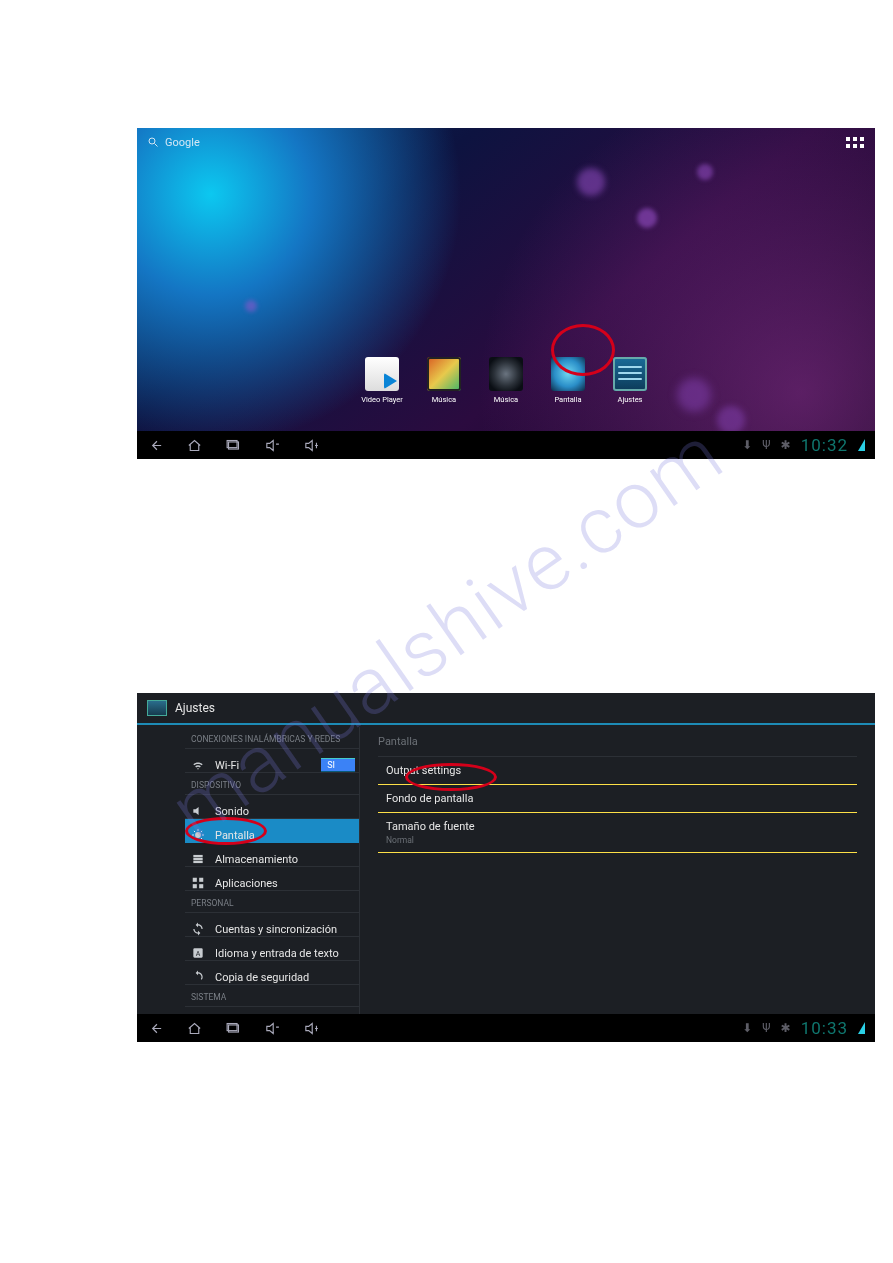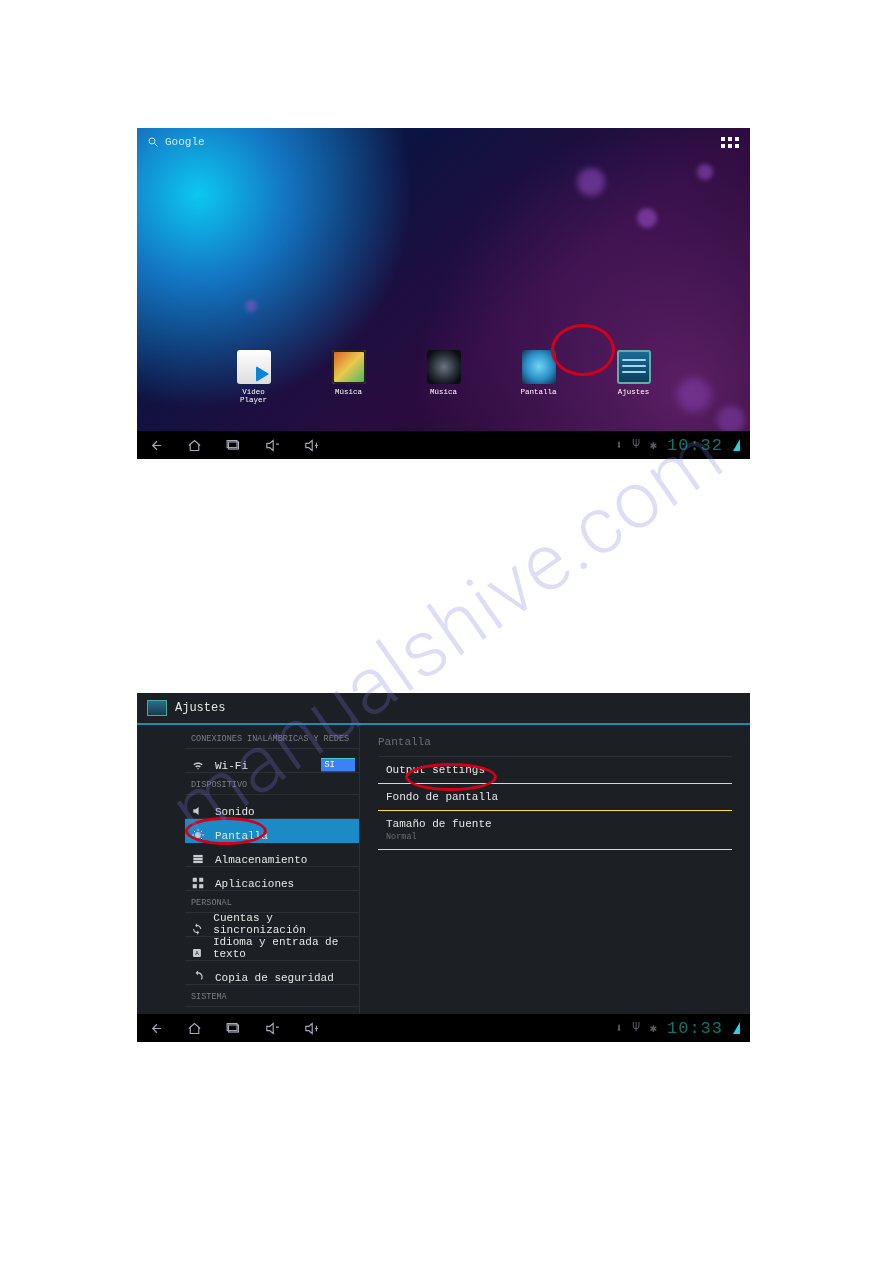--- a/index.html
+++ b/index.html
@@ -1,33 +1,33 @@
 <!DOCTYPE html>
 <html><head>
 <meta charset="utf-8">
 <style>
   * { margin:0; padding:0; box-sizing:border-box; }
   body { background:#fff; font-family:"Roboto","Helvetica Neue",Arial,sans-serif; width:893px; height:1263px; position:relative; }
   .watermark { position:absolute; top:50%; left:50%; transform:translate(-50%,-50%) rotate(-35deg); font-size:80px; color:rgba(120,120,220,0.25); font-weight:300; pointer-events:none; z-index:5; white-space:nowrap; letter-spacing:2px;}
   
-  .shot { position:absolute; left:137px; width:613px; overflow:hidden; background:#000;font-family:Liberation Mono, monospace; }
+  .shot { position:absolute; left:137px; width:738px; overflow:hidden; background:#000; }
   .shot1 { top:128px; height:331px; }
   .shot2 { top:693px; height:349px; }
   
   .home-bg { position:absolute; inset:0; background:
      radial-gradient(circle at 10% 20%, #0cc8f0 0%, #1476c4 14%, transparent 35%),
      radial-gradient(circle at 90% 80%, rgba(170,60,170,0.45) 0%, transparent 45%),
      linear-gradient(140deg,#032d5a 0%,#0d1340 30%,#2b0b3f 60%,#120520 100%); }
   .bokeh { position:absolute; border-radius:50%; }
   .home-top { position:absolute; top:0; left:0; right:0; height:28px; display:flex; align-items:center; justify-content:space-between; padding:0 10px; color:#e8f0f8; font-size:11px;}
   .search-pill { display:flex; align-items:center; gap:6px; opacity:.9;}
   .search-pill svg{width:12px;height:12px;}
   .apps-btn { width:20px; height:20px; display:grid; grid-template-columns:repeat(3,4px); grid-template-rows:repeat(2,4px); column-gap:3px; row-gap:3px; align-content:center; justify-content:center;}
   .apps-btn span{background:#fff;}
-  .dock { position:absolute; bottom:55px; left:0; right:0; display:flex; justify-content:center; gap:47px;}
+  .dock { position:absolute; bottom:55px; left:0; right:0; display:flex; justify-content:center; gap:14px;}
   .app { width:48px; text-align:center; color:#fff; font-size:7.5px; }
   .app .ic { width:34px; height:34px; margin:0 auto 4px; border-radius:3px; position:relative; }
   .ic-vp { background:linear-gradient(#fff,#ddd);}
   .ic-vp::after{content:"";position:absolute;right:2px;bottom:2px;border-left:13px solid #0a84d6;border-top:8px solid transparent;border-bottom:8px solid transparent;border-radius:2px;}
   .ic-gal{background:linear-gradient(135deg,#d85a22,#e8c94c,#3cb46a);box-shadow:inset 0 0 0 2px #222;}
   .ic-mus{background:radial-gradient(circle at 50% 50%,#6a7480 0%,#2a3038 50%,#0a0e14 80%);border-radius:50%;}
   .ic-nav{background:radial-gradient(circle at 50% 48%,#6fd6f0 0%,#2a8ec8 55%,#0c2a46 100%);border-radius:50%;}
   .ic-set{background:linear-gradient(#1a6d9a,#0d3b59);box-shadow:inset 0 0 0 2px #6aa;}
   .ic-set::before{content:"";position:absolute;left:5px;top:9px;width:24px;height:2px;background:#9fd8ee;border-radius:1px;box-shadow:0 6px 0 #9fd8ee,0 12px 0 #9fd8ee;}
   .ring{position:absolute;border:3px solid #d4001a;border-radius:50%;}

